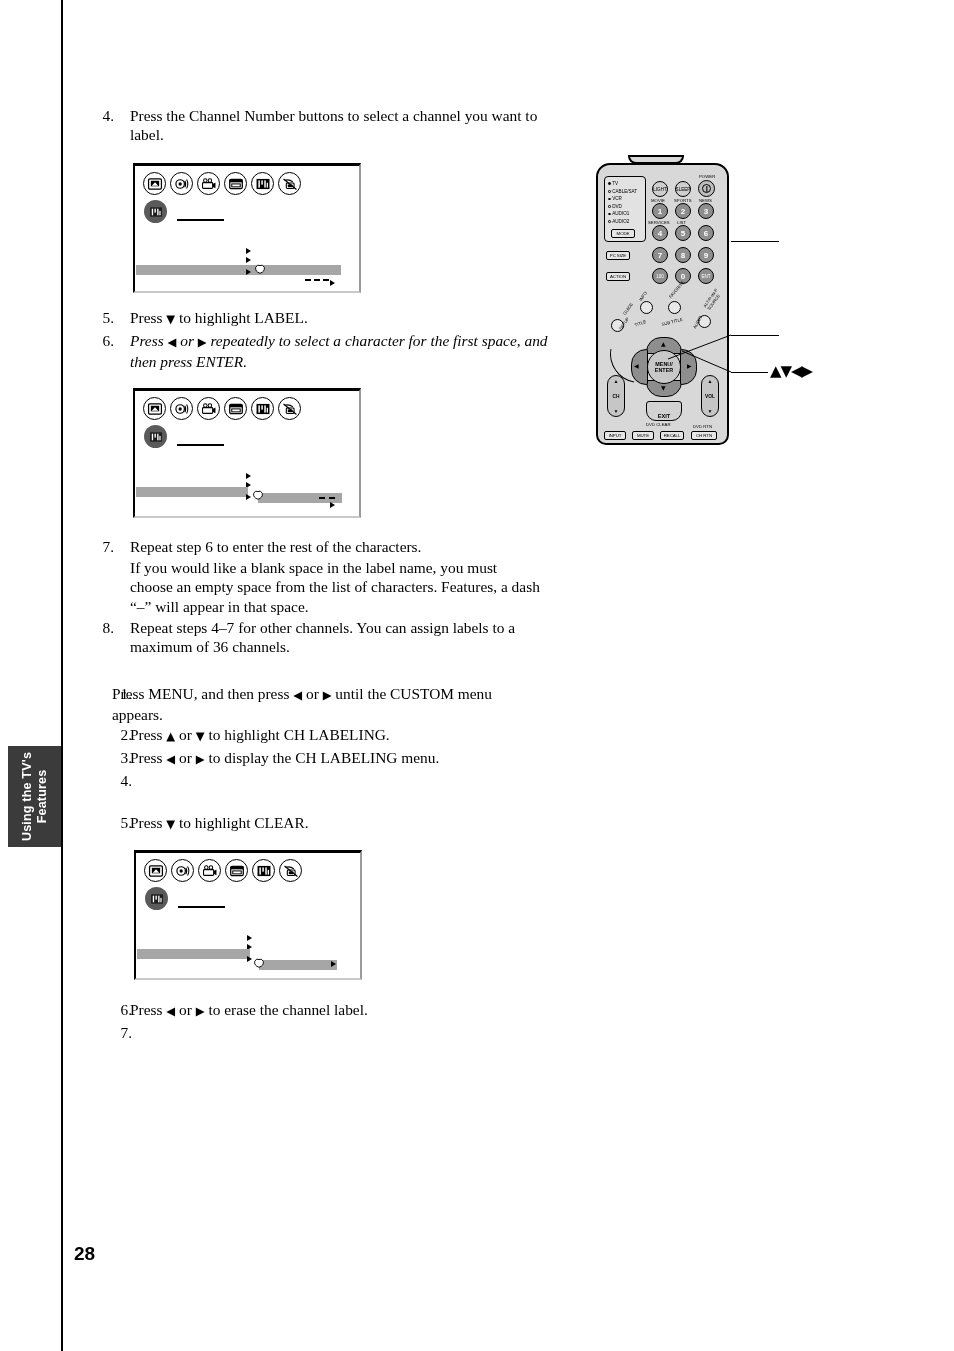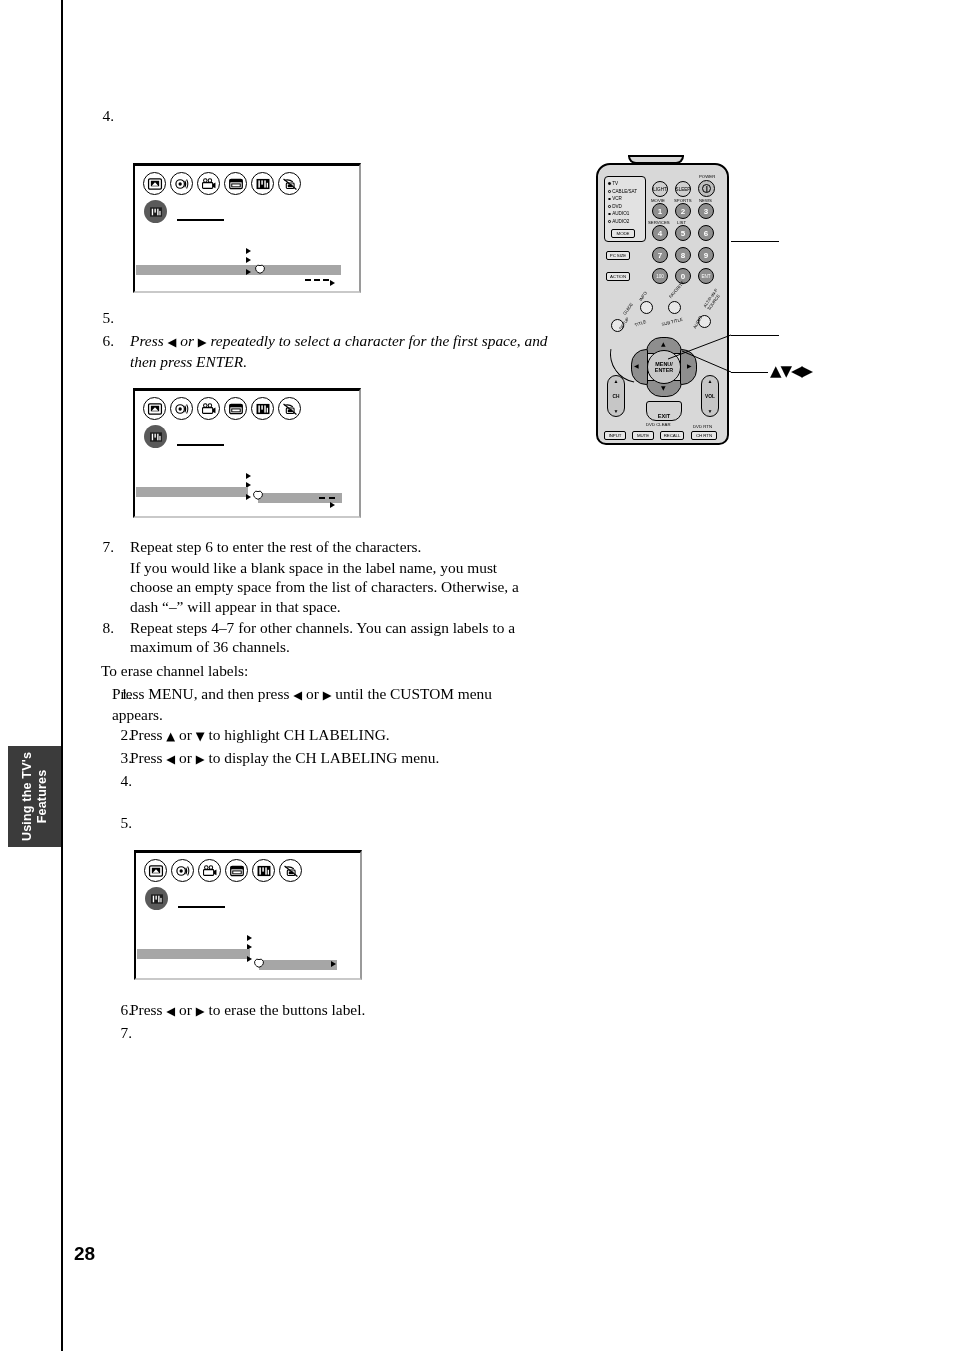--- a/index.html
+++ b/index.html
@@ -161,20 +161,21 @@
 
   <div class="side-tab">
     <div class="side-tab-inner">
       <div class="side-tab-text">Using the TV's<br>Features</div>
     </div>
   </div>
 
   <div class="page-num">28</div>
 
   <div class="num" style="left:86px;top:106px;width:28px;">4.</div>
+  <div class="txt" style="left:130px;top:106px;width:420px;">Press the Channel Number buttons to select a channel you want to label.</div>
 
   <div class="screen" style="left:133px;top:163px;width:228px;height:130px;">
     <div class="frame"></div>
     <div class="icon-row">
       <span class="micon">
           <svg class="g" viewBox="0 0 16 13">
             <rect x="1" y="1" width="14" height="11" rx="1.5" fill="none" stroke="#000" stroke-width="1.4"></rect>
             <rect x="3.5" y="3" width="9" height="6" fill="#000"></rect>
             <path d="M4.5 8.5 L8 4.5 L11.5 8.5 Z" fill="#fff"></path>
           </svg>
@@ -235,20 +236,21 @@
     <div class="bar" style="left:3px;top:102px;width:205px;"></div>
     <div class="tick" style="left:113px;top:106px;"></div>
     <svg class="cursor" style="left:121px;top:100px;" viewBox="0 0 14 14">
         <path d="M2 5 q2-4 5-2 q3-2 5 2 q1 5-5 7 q-6-2-5-7Z" fill="#fff" stroke="#000" stroke-width="1.1"></path>
       </svg>
     <div class="dashrow" style="left:172px;top:116px;width:24px;"></div>
     <div class="tick" style="left:197px;top:117px;"></div>
   </div>
 
   <div class="num" style="left:86px;top:308px;width:28px;">5.</div>
+  <div class="txt" style="left:130px;top:308px;width:430px;"><span>Press </span><span class="arrow">▼</span><span> to highlight LABEL.</span></div>
 
   <div class="num" style="left:86px;top:331px;width:28px;">6.</div>
   <div class="txt" style="left:130px;top:331px;width:432px;font-style:italic;"><span>Press </span><span class="arrow">◀</span><span> or </span><span class="arrow">▶</span><span> repeatedly to select a character for the first space, and then press ENTER.</span></div>
 
   <div class="screen" style="left:133px;top:388px;width:228px;height:130px;">
     <div class="frame"></div>
     <div class="icon-row">
       <span class="micon">
           <svg class="g" viewBox="0 0 16 13">
             <rect x="1" y="1" width="14" height="11" rx="1.5" fill="none" stroke="#000" stroke-width="1.4"></rect>
@@ -314,38 +316,38 @@
     <div class="bar" style="left:125px;top:105px;width:84px;"></div>
     <svg class="cursor" style="left:119px;top:101px;" viewBox="0 0 14 14">
         <path d="M2 5 q2-4 5-2 q3-2 5 2 q1 5-5 7 q-6-2-5-7Z" fill="#fff" stroke="#000" stroke-width="1.1"></path>
       </svg>
     <div class="dashrow" style="left:186px;top:109px;width:16px;"></div>
     <div class="tick" style="left:197px;top:114px;"></div>
   </div>
 
   <div class="num" style="left:86px;top:537px;width:28px;">7.</div>
   <div class="txt" style="left:130px;top:537px;width:430px;">Repeat step 6 to enter the rest of the characters.</div>
-  <div class="txt" style="left:130px;top:558px;width:412px;">If you would like a blank space in the label name, you must choose an empty space from the list of characters. Otherwise, a dash “–” will appear in that space.</div>
+  <div class="txt" style="left:130px;top:558px;width:412px;">If you would like a blank space in the label name, you must choose an empty space from the list of characters. Features, a dash “–” will appear in that space.</div>
   <div class="num" style="left:86px;top:618px;width:28px;">8.</div>
   <div class="txt" style="left:130px;top:618px;width:412px;">Repeat steps 4–7 for other channels. You can assign labels to a maximum of 36 channels.</div>
 
-  <div class="txt" style="left:101px;top:661px;width:430px;">To erase channel labels:</div>
 
   <div class="num" style="left:104px;top:684px;width:28px;">1.</div>
   <div class="txt" style="left:112px;top:684px;width:422px;"><span>Press MENU, and then press </span><span class="arrow">◀</span><span> or </span><span class="arrow">▶</span><span> until the CUSTOM menu appears.</span></div>
 
   <div class="num" style="left:104px;top:725px;width:28px;">2.</div>
   <div class="txt" style="left:130px;top:725px;width:422px;"><span>Press </span><span class="arrow">▲</span><span> or </span><span class="arrow">▼</span><span> to highlight CH LABELING.</span></div>
 
   <div class="num" style="left:104px;top:748px;width:28px;">3.</div>
   <div class="txt" style="left:130px;top:748px;width:422px;"><span>Press </span><span class="arrow">◀</span><span> or </span><span class="arrow">▶</span><span> to display the CH LABELING menu.</span></div>
 
   <div class="num" style="left:104px;top:771px;width:28px;">4.</div>
 
   <div class="num" style="left:104px;top:813px;width:28px;">5.</div>
+  <div class="txt" style="left:130px;top:813px;width:412px;"><span>Press </span><span class="arrow">▼</span><span> to highlight CLEAR.</span></div>
 
   <div class="screen" style="left:134px;top:850px;width:228px;height:130px;">
     <div class="frame"></div>
     <div class="icon-row">
       <span class="micon">
           <svg class="g" viewBox="0 0 16 13">
             <rect x="1" y="1" width="14" height="11" rx="1.5" fill="none" stroke="#000" stroke-width="1.4"></rect>
             <rect x="3.5" y="3" width="9" height="6" fill="#000"></rect>
             <path d="M4.5 8.5 L8 4.5 L11.5 8.5 Z" fill="#fff"></path>
           </svg>
@@ -406,21 +408,21 @@
     <div class="bar" style="left:3px;top:99px;width:113px;"></div>
     <div class="tick" style="left:113px;top:106px;"></div>
     <div class="bar" style="left:125px;top:110px;width:78px;"></div>
     <svg class="cursor" style="left:119px;top:107px;" viewBox="0 0 14 14">
         <path d="M2 5 q2-4 5-2 q3-2 5 2 q1 5-5 7 q-6-2-5-7Z" fill="#fff" stroke="#000" stroke-width="1.1"></path>
       </svg>
     <div class="tick" style="left:197px;top:111px;"></div>
   </div>
 
   <div class="num" style="left:104px;top:1000px;width:28px;">6.</div>
-  <div class="txt" style="left:130px;top:1000px;width:412px;"><span>Press </span><span class="arrow">◀</span><span> or </span><span class="arrow">▶</span><span> to erase the buttons label.</span></div>
+  <div class="txt" style="left:130px;top:1000px;width:412px;"><span>Press </span><span class="arrow">◀</span><span> or </span><span class="arrow">▶</span><span> to erase the channel label.</span></div>
 
   <div class="num" style="left:104px;top:1023px;width:28px;">7.</div>
 
   <div class="remote-wrap">
     <div class="remote-top-notch"></div>
     <div class="remote-body">
 
       <div class="mode-box">
         <div class="mode-line"><span class="mode-dot filled"></span><span>TV</span></div>
         <div class="mode-line"><span class="mode-dot"></span><span>CABLE/SAT</span></div>

